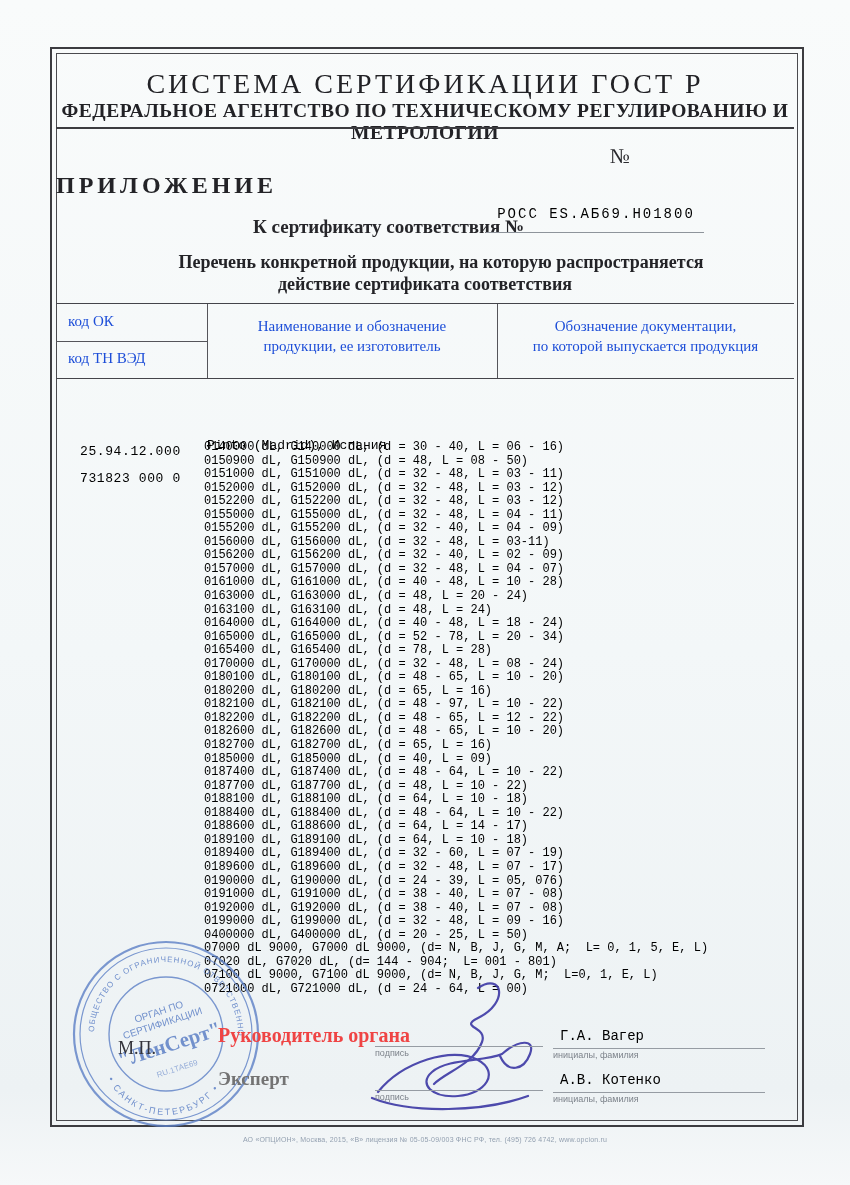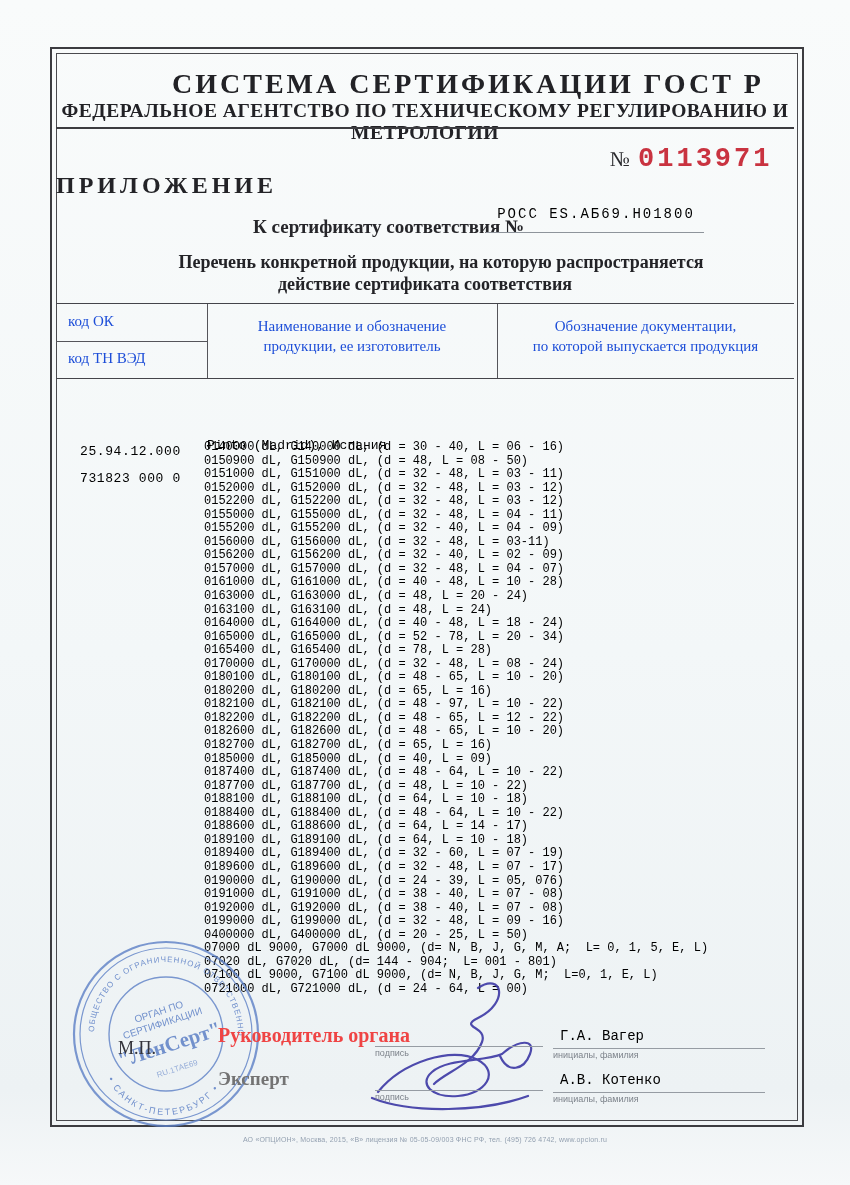--- a/index.html
+++ b/index.html
@@ -7,21 +7,21 @@
     width:850px;height:1185px;overflow:hidden;position:relative;
     background:linear-gradient(180deg,#f9fbfb 0%,#f3f7f8 55%,#edf2f4 92%,#f6f8f9 100%);
     font-family:"Liberation Serif", serif;color:#1d1d1f;
   }
   .abs{position:absolute;}
   
   .frame{left:50px;top:47px;width:750px;height:1076px;border:2px solid #3c3c40;background:transparent;}
   .frame-inner{left:4px;top:4px;right:4px;bottom:4px;border:1px solid #4a4a4e;position:absolute;}
   .hdr-divider{left:56px;top:127px;width:738px;height:0;border-top:2px solid #3c3c40;}
   
-  .h1{left:56px;top:68px;width:738px;text-align:center;font-weight:bold;font-size:28px;letter-spacing:3px;color:#222226;padding-left:43px;}
+  .h1{left:56px;top:68px;width:738px;text-align:center;font-weight:normal;font-size:28px;letter-spacing:3px;color:#222226;}
   .h2{left:56px;top:100px;width:738px;text-align:center;font-weight:bold;font-size:19.5px;letter-spacing:.5px;color:#222226;}
   
   .numline{left:610px;top:144px;display:flex;align-items:baseline;gap:8px;}
   .num-prefix{font-size:21px;color:#2a2a2e;}
   .num-value{font-family:"Liberation Mono",monospace;font-size:27px;font-weight:bold;letter-spacing:3px;}
   .title{left:56px;top:172px;width:738px;text-align:left;font-weight:bold;font-size:24px;letter-spacing:4px;color:#232327;}
   .certline{left:253px;top:216px;font-size:19px;font-weight:600;color:#26262a;}
   .certnum{left:488px;top:206px;width:216px;text-align:center;font-family:"Liberation Mono",monospace;font-size:14px;letter-spacing:2px;color:#2c2c30;}
   .certline-rule{left:486px;top:232px;width:218px;border-top:1px solid #8e949b;height:0;}
   .sub1{left:72px;top:252px;width:738px;text-align:center;font-weight:bold;font-size:18px;color:#232327;}
@@ -72,21 +72,20 @@
 <div class="abs frame">
   <div class="frame-inner"></div>
 </div>
 
 <div class="abs h1">СИСТЕМА СЕРТИФИКАЦИИ ГОСТ Р</div>
 <div class="abs h2">ФЕДЕРАЛЬНОЕ АГЕНТСТВО ПО ТЕХНИЧЕСКОМУ РЕГУЛИРОВАНИЮ И МЕТРОЛОГИИ</div>
 <div class="abs hdr-divider"></div>
 
 <div class="abs numline">
   <span class="num-prefix">№</span>
-  <span class="num-value" id="num-value" style="color: rgb(201, 51, 64);">0113971</span>
 </div>
 
 <div class="abs title">ПРИЛОЖЕНИЕ</div>
 
 <div class="abs certline">К сертификату соответствия №</div>
 <div class="abs certnum mono">РОСС ES.АБ69.Н01800</div>
 <div class="abs certline-rule"></div>
 
 <div class="abs sub1">Перечень конкретной продукции,  на которую распространяется</div>
 <div class="abs sub2">действие сертификата соответствия</div>

